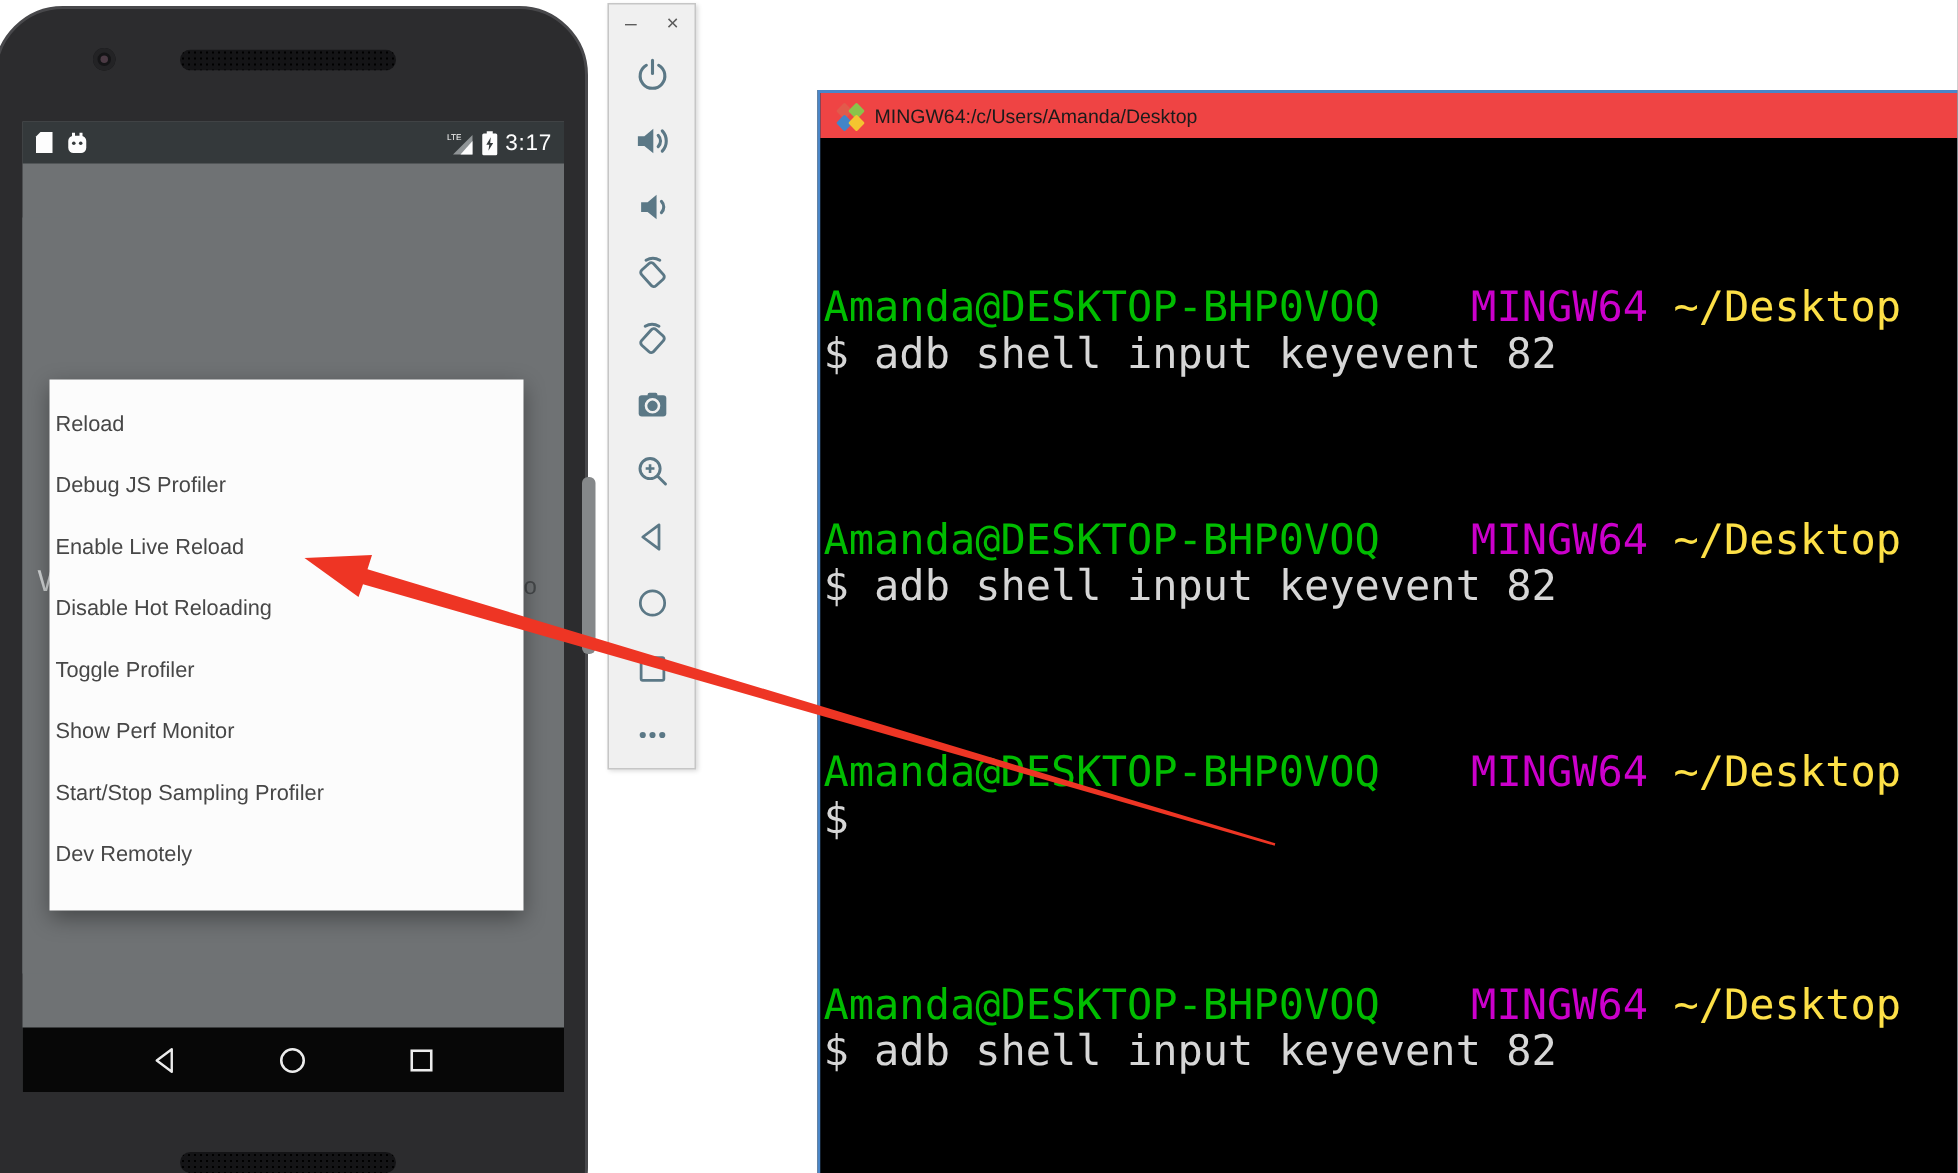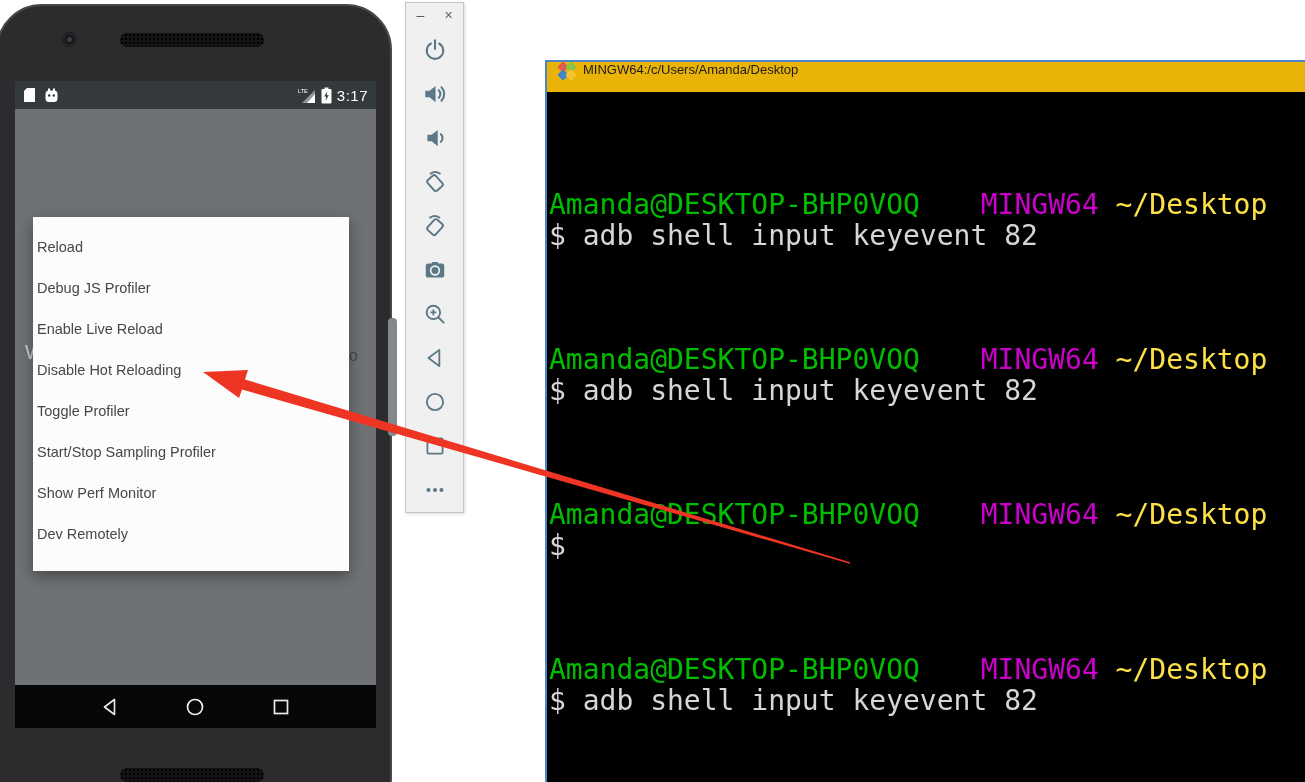--- a/index.html
+++ b/index.html
@@ -9,21 +9,21 @@
   
   .phone { position:absolute; left:-4px; top:4px; width:396px; height:820px;
            background:#2c2c2e; border:2px solid #48484b; border-radius:46px; }
   .camera-dot { position:absolute; left:64px; top:26px; width:15px; height:15px; border-radius:50%;
                 background:#151517; box-shadow:inset 0 0 0 3px #232325; }
   .camera-dot::after{ content:""; position:absolute; left:5px; top:5px; width:5px; height:5px; border-radius:50%; background:#4b3a44;}
   .speaker { position:absolute; left:122px; width:144px; height:14px; border-radius:7px; background:#141416;
              background-image:radial-gradient(#000 1px, transparent 1px); background-size:4px 4px; }
   .speaker.top { top:27px; }
   .speaker.bottom { top:762px; }
-  .screen { position:absolute; left:17px; top:75px; width:361px; height:647px; background:#6f7274; display:flex; flex-direction:column; }
+  .screen { position:absolute; left:17px; top:75px; width:361px; height:647px; background:#6f7274; display:flex; flex-direction:column;gap:36px; }
 
   
   .status-bar { height:28px; background:#34393b; display:flex; align-items:center; padding:0 8px; color:#fff; flex:0 0 auto; }
   .status-left { display:flex; align-items:center; gap:8px; }
   .status-right { margin-left:auto; display:flex; align-items:center; gap:5px; }
   .status-time { font-size:15px; color:#fdfdfd; letter-spacing:0.5px; }
 
   
   .screen-content { position:relative; flex:1 1 auto; background:#6f7274; }
   .frag { position:absolute; font-family:"Liberation Sans",sans-serif; }
@@ -48,21 +48,21 @@
                  border:1px solid #c6c6c6; box-shadow:1px 1px 3px rgba(0,0,0,0.15); }
   .emu-winctl { position:absolute; top:4px; left:0; width:100%; display:flex; justify-content:center; gap:12px; }
   .emu-winbtn { font-size:14px; color:#5c5c5c; width:16px; height:16px; line-height:16px; text-align:center; cursor:default; }
   .emu-btn { position:absolute; left:50%; transform:translateX(-50%); width:30px; height:30px;
              display:flex; align-items:center; justify-content:center; }
   .emu-btn svg { display:block; }
 
   
   .terminal { position:absolute; left:545px; top:60px; width:762px; height:724px;
               border:2px solid #4a86c8; background:#000; display:flex; flex-direction:column; }
-  .term-titlebar { height:30px; background:#eab308; display:flex; align-items:flex-start; padding-left:11px; flex:0 0 auto; }
+  .term-titlebar { height:30px; background:#ef4444; display:flex; align-items:center; padding-left:11px; flex:0 0 auto; }
   .term-title { font-size:13px; color:#1b1b1b; margin-left:8px; }
   .msys-icon { width:17px; height:17px; position:relative; }
   .msys-icon i { position:absolute; width:8px; height:8px; transform:rotate(45deg); border-radius:1px; }
   .msys-icon .d1 { left:1px;  top:1px;  background:#e25a4b; }
   .msys-icon .d2 { left:9px;  top:1px;  background:#8bc34a; }
   .msys-icon .d3 { left:1px;  top:9px;  background:#4285c8; }
   .msys-icon .d4 { left:9px;  top:9px;  background:#f4c430; }
   .term-body { flex:1 1 auto; background:#000; padding:35px 0 0 2px;
                font-family:"DejaVu Sans Mono", monospace; font-size:28px; line-height:31px; white-space:pre; overflow:hidden; }
   .t-block { height:62px; margin-bottom:31px; }
@@ -117,22 +117,22 @@
       <div class="screen-content">
         <span class="frag frag-left">W</span>
         <span class="frag frag-right">o</span>
 
         <div class="dev-menu">
           <div class="dev-menu-item">Reload</div>
           <div class="dev-menu-item">Debug JS Profiler</div>
           <div class="dev-menu-item">Enable Live Reload</div>
           <div class="dev-menu-item">Disable Hot Reloading</div>
           <div class="dev-menu-item">Toggle Profiler</div>
+          <div class="dev-menu-item">Show Perf Monitor</div>
           <div class="dev-menu-item">Start/Stop Sampling Profiler</div>
-          <div class="dev-menu-item">Show Perf Monitor</div>
           <div class="dev-menu-item">Dev Remotely</div>
         </div>
       </div>
 
       <div class="nav-bar">
         <div class="nav-btn">
           <svg width="22" height="22" viewBox="0 0 22 22">
             <polygon points="15.5,3.5 5.5,11 15.5,18.5" fill="none" stroke="#ececec" stroke-width="1.6" stroke-linejoin="round"></polygon>
           </svg>
         </div>

